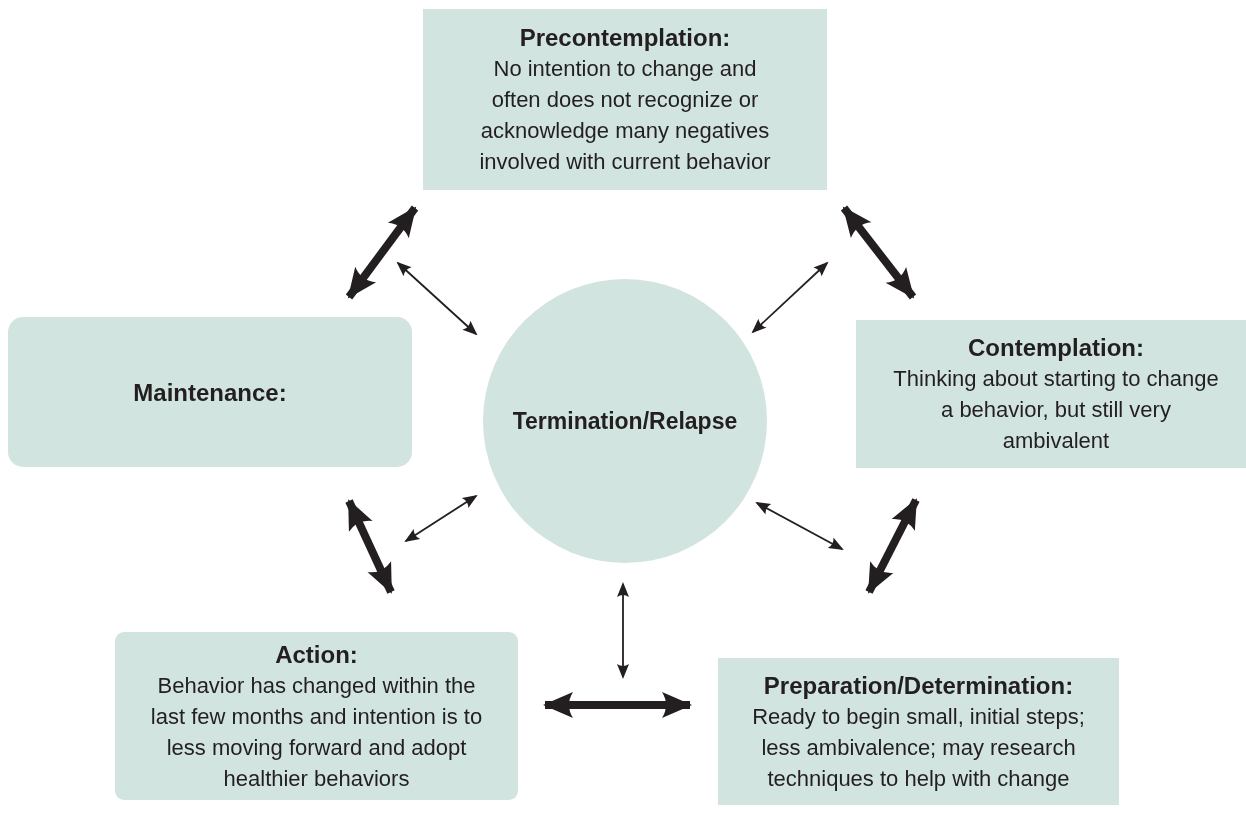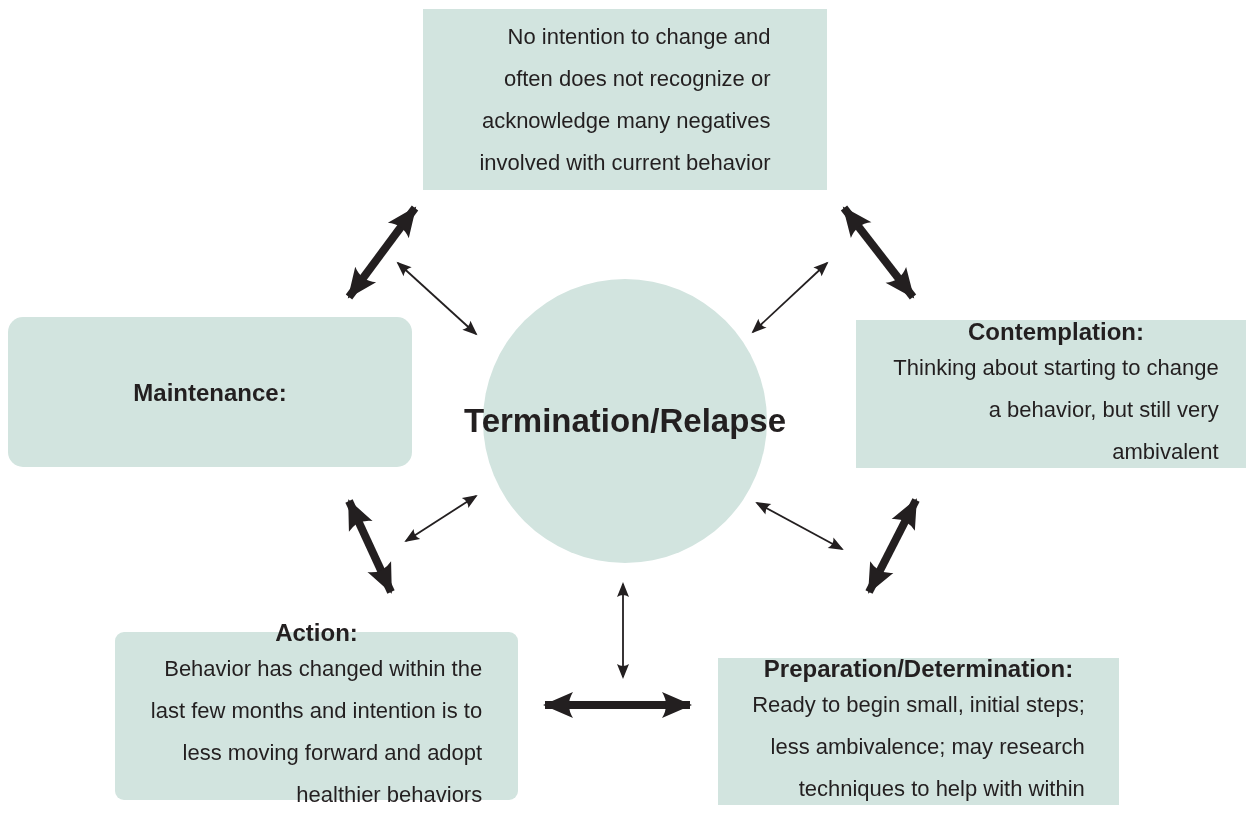--- a/index.html
+++ b/index.html
@@ -37,42 +37,41 @@
     text-align: center;
   }
   .stage-title {
     font-weight: bold;
     font-size: 24px;
     line-height: 31px;
     white-space: pre;
   }
   .stage-desc {
     font-size: 22px;
-    line-height: 42px;
+    line-height: 31px;
     white-space: pre;
-    text-align: right;
   }
   .box-precontemplation { left: 423px; top: 9px;   width: 404px; height: 181px; }
   .box-maintenance      { left: 8px;   top: 317px; width: 404px; height: 150px; border-radius: 15px; }
   .box-contemplation    { left: 856px; top: 320px; width: 400px; height: 148px; }
   .box-action           { left: 115px; top: 632px; width: 403px; height: 168px; border-radius: 9px; }
   .box-preparation      { left: 718px; top: 658px; width: 401px; height: 147px; }
   .center-circle {
     position: absolute;
     left: 483px; top: 279px;
     width: 284px; height: 284px;
     border-radius: 50%;
     background: var(--box-fill);
     display: flex;
     justify-content: center;
     align-items: center;
   }
   .center-label {
     font-weight: bold;
-    font-size: 33px;
+    font-size: 23px;
   }
 </style>
 </head>
 <body>
 
 <div class="diagram">
 
   <svg class="arrow-layer" viewBox="0 0 1246 814" xmlns="http://www.w3.org/2000/svg">
     <defs>
       <marker id="mthick-end" markerUnits="userSpaceOnUse" markerWidth="32" markerHeight="28" refX="28" refY="13" orient="auto" overflow="visible">
@@ -96,20 +95,21 @@
     <line class="thick" x1="545" y1="705" x2="690" y2="705" marker-start="url(#mthick-start)" marker-end="url(#mthick-end)"></line>
 
     <line class="thin" x1="398" y1="263" x2="476" y2="334" marker-start="url(#mthin-start)" marker-end="url(#mthin-end)"></line>
     <line class="thin" x1="827" y1="263" x2="753" y2="332" marker-start="url(#mthin-start)" marker-end="url(#mthin-end)"></line>
     <line class="thin" x1="476" y1="496" x2="406" y2="541" marker-start="url(#mthin-start)" marker-end="url(#mthin-end)"></line>
     <line class="thin" x1="757" y1="503" x2="842" y2="549" marker-start="url(#mthin-start)" marker-end="url(#mthin-end)"></line>
     <line class="thin" x1="623" y1="584" x2="623" y2="677" marker-start="url(#mthin-start)" marker-end="url(#mthin-end)"></line>
   </svg>
 
   <div class="stage-box box-precontemplation">
+    <div class="stage-title">Precontemplation:</div>
     <div class="stage-desc">No intention to change and
 often does not recognize or
 acknowledge many negatives
 involved with current behavior</div>
   </div>
 
   <div class="stage-box box-maintenance">
     <div class="stage-title">Maintenance:</div>
   </div>
 
@@ -125,20 +125,20 @@
     <div class="stage-desc">Behavior has changed within the
 last few months and intention is to
 less moving forward and adopt
 healthier behaviors</div>
   </div>
 
   <div class="stage-box box-preparation">
     <div class="stage-title">Preparation/Determination:</div>
     <div class="stage-desc">Ready to begin small, initial steps;
 less ambivalence; may research
-techniques to help with within</div>
+techniques to help with change</div>
   </div>
 
   <div class="center-circle">
     <div class="center-label">Termination/Relapse</div>
   </div>
 
 </div>
 
 </body></html>

